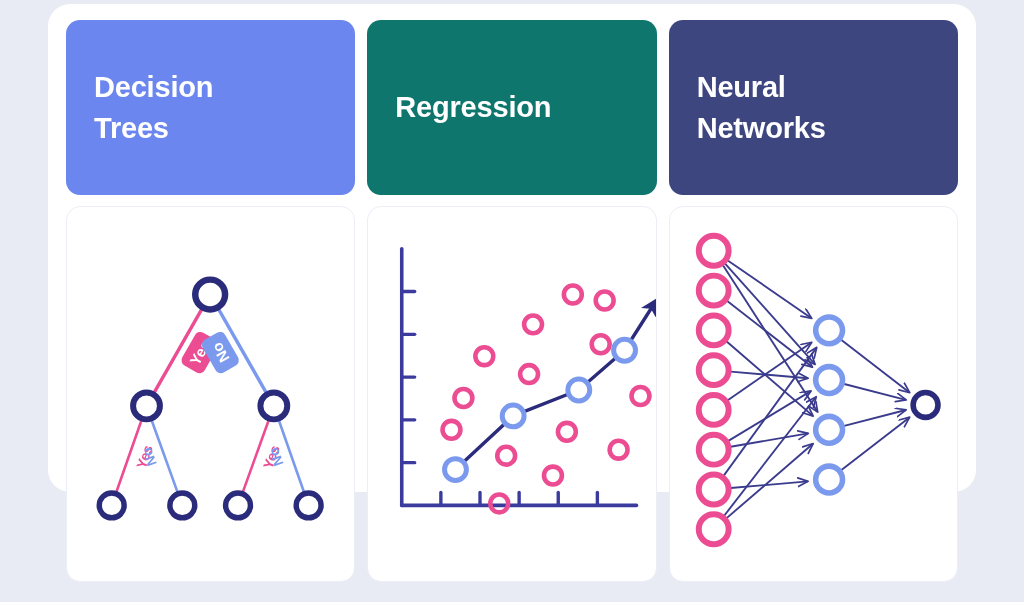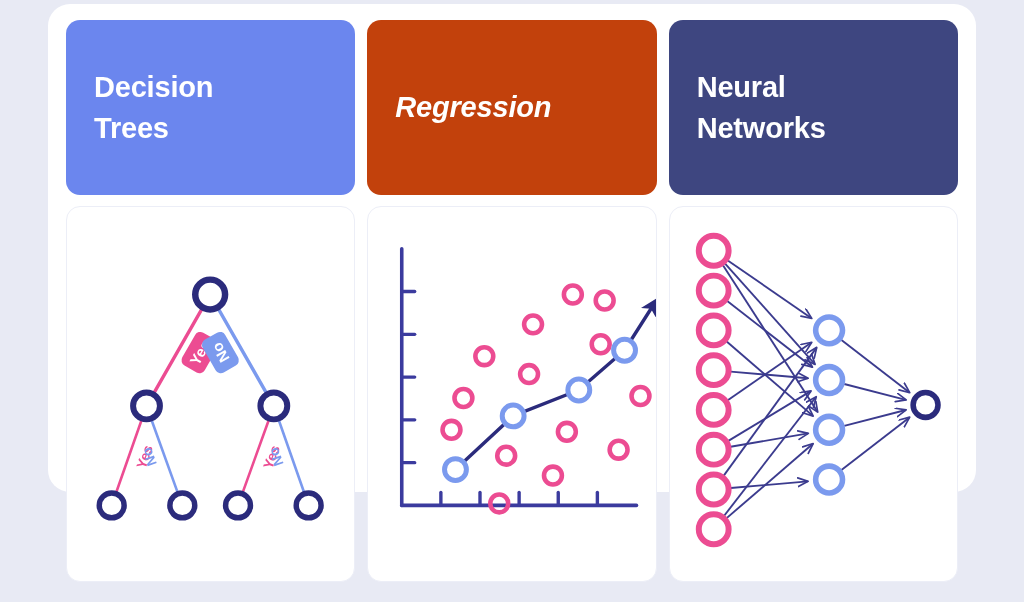--- a/index.html
+++ b/index.html
@@ -81,21 +81,21 @@
 
 <div class="page">
 
   <div class="header-row">
 
     <div class="header-card" id="hc0" style="background: rgb(107, 134, 238);">
       <div class="title" style="color: rgb(255, 255, 255);">Decision
 Trees</div>
     </div>
 
-    <div class="header-card" id="hc1" style="background: #c2410c; font-style: italic;">
+    <div class="header-card" id="hc1" style="background: #0f766e;">
       <div class="title" style="color: rgb(255, 255, 255);">Regression</div>
     </div>
 
     <div class="header-card" id="hc2" style="background: rgb(62, 70, 128);">
       <div class="title" style="color: rgb(255, 255, 255);">Neural
 Networks</div>
     </div>
 
   </div>
 

